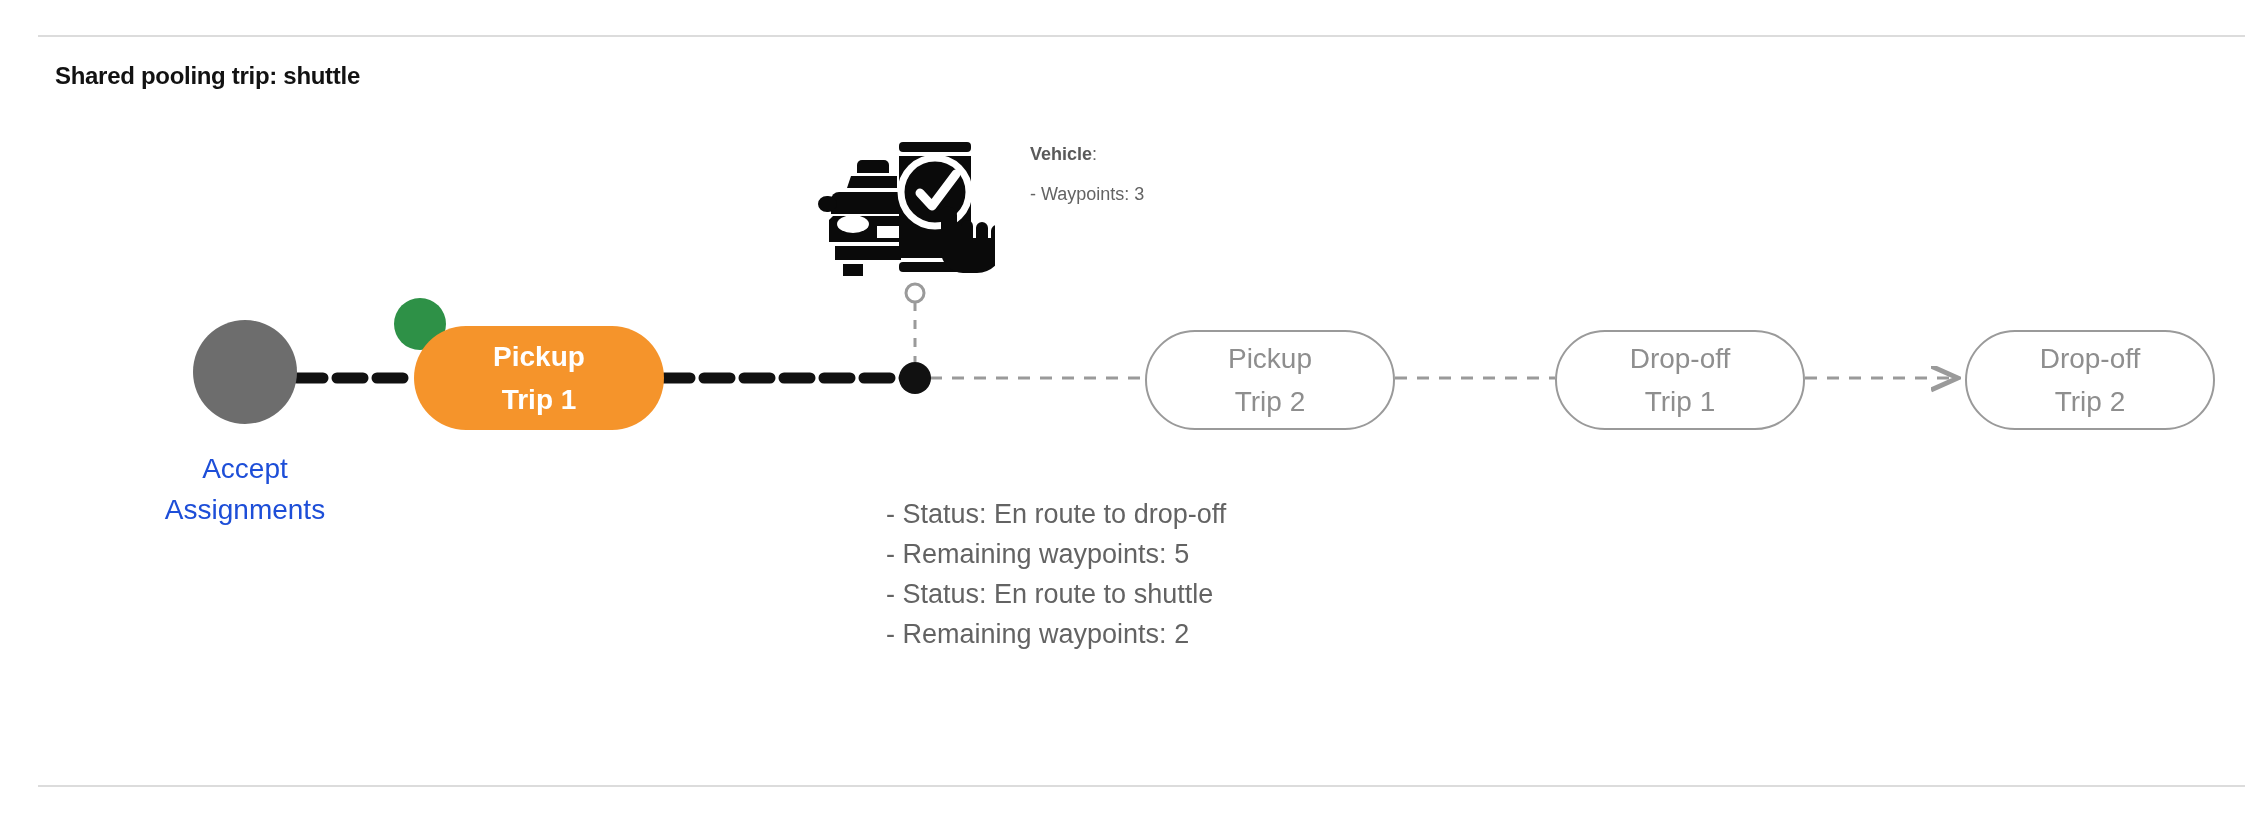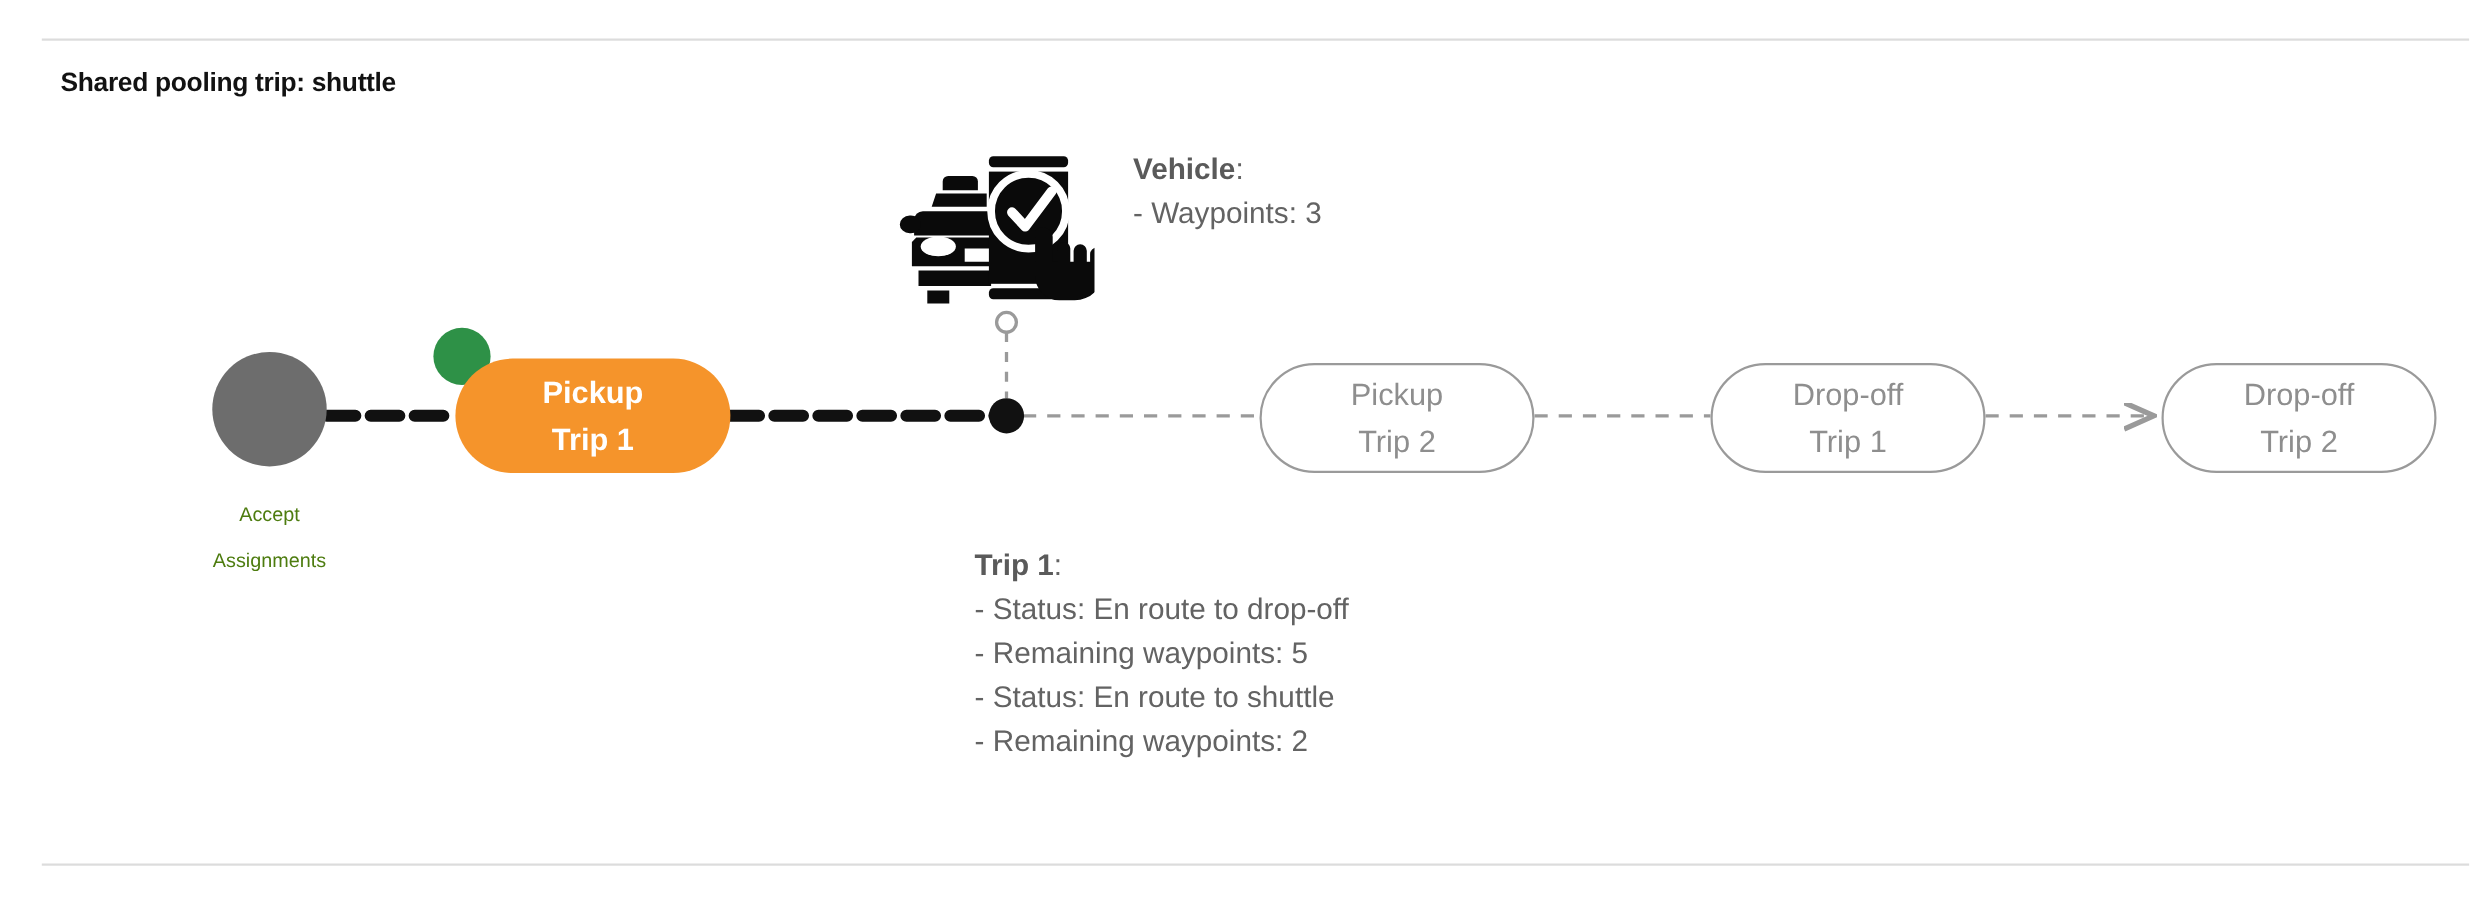--- a/index.html
+++ b/index.html
@@ -60,23 +60,23 @@
     height: 104px;
     border-radius: 50%;
     background: #6d6d6d;
   }
   .accept-label {
     position: absolute;
     left: 100px;
     top: 448px;
     width: 290px;
     text-align: center;
-    font-size: 18px;
+    font-size: 28px;
     line-height: 41px;
-    color: #4d7c0f;
+    color: #1d4ed8;
   }
 
   
   .badge-check {
     position: absolute;
     left: 394px;
     top: 298px;
     width: 52px;
     height: 52px;
     border-radius: 50%;
@@ -131,21 +131,21 @@
     top: 120px;
     width: 180px;
     height: 160px;
   }
 
   
   .info-vehicle {
     position: absolute;
     left: 1030px;
     top: 134px;
-    font-size: 27px;
+    font-size: 18px;
     line-height: 40px;
     color: #636363;
     white-space: nowrap;
   }
   .info-trips {
     position: absolute;
     left: 886px;
     top: 494px;
     font-size: 27px;
     line-height: 40px;
@@ -242,20 +242,19 @@
                a26 26 0 0 1 -26 26 h-14 a22 22 0 0 1 -22 -22 v-20 z"></path>
     </g>
   </svg>
 
   <div class="info-vehicle">
     <div><span class="k-bold">Vehicle</span><span>:</span></div>
     <div>- Waypoints: 3</div>
   </div>
 
   <div class="info-trips">
-    <div><span class="k-bold">Trip 1</span><span>:</span></div>
     <div>- Status:  En route to drop-off</div>
     <div>- Remaining waypoints: 5</div>
     <div>- Status:  En route to shuttle</div>
     <div>- Remaining waypoints: 2</div>
   </div>
 
 </div>
 
 </body></html>

